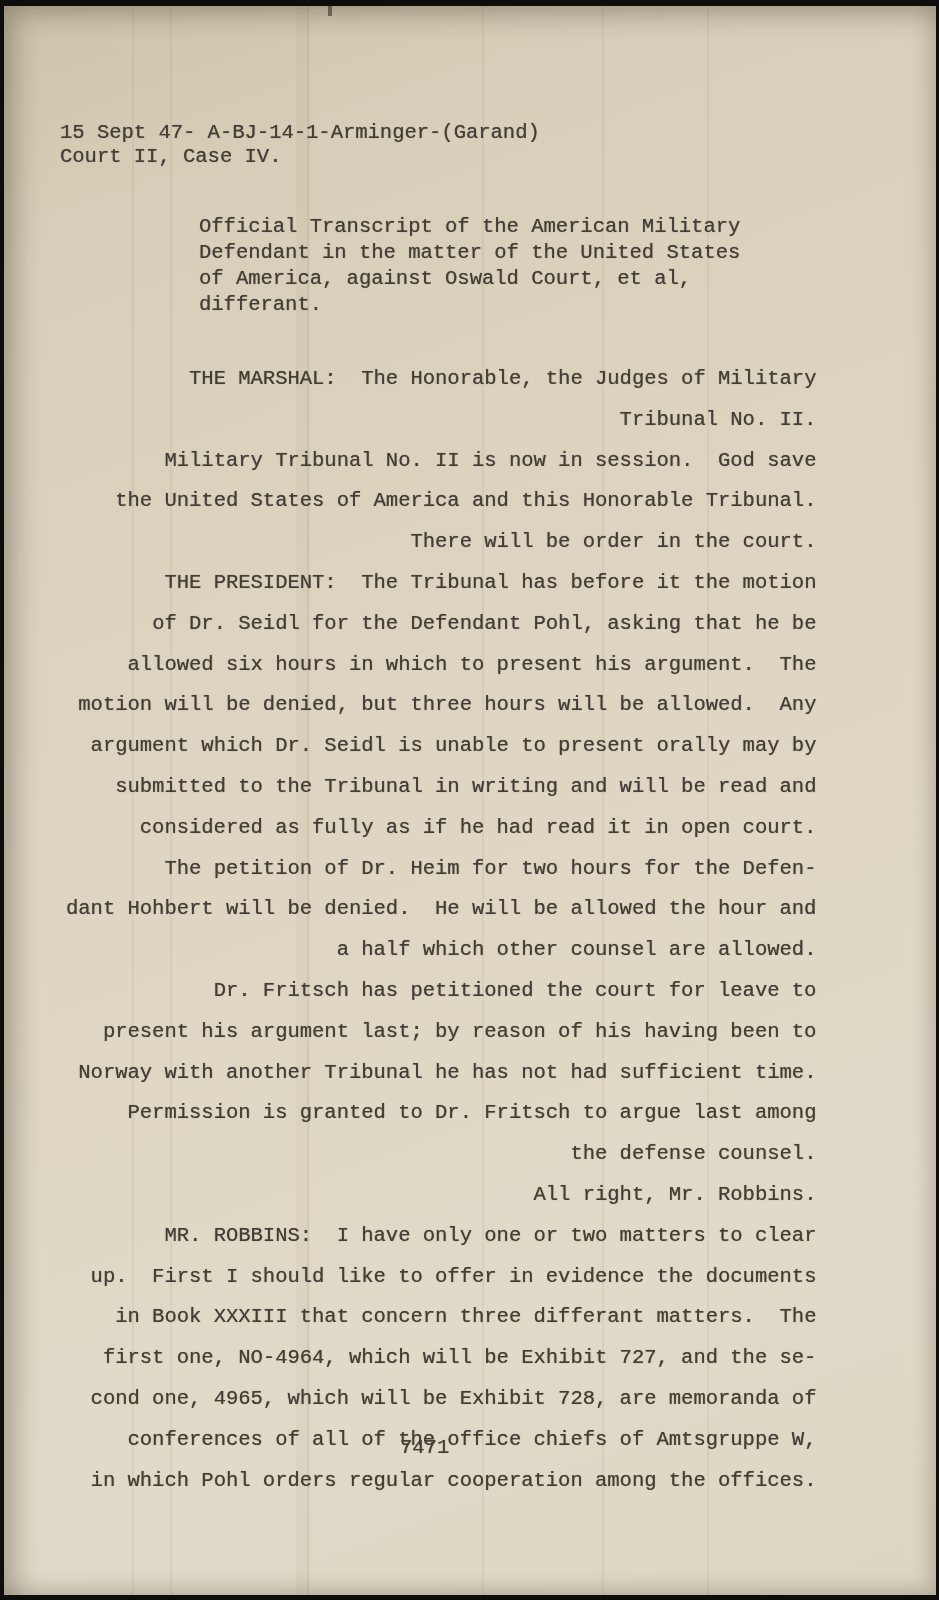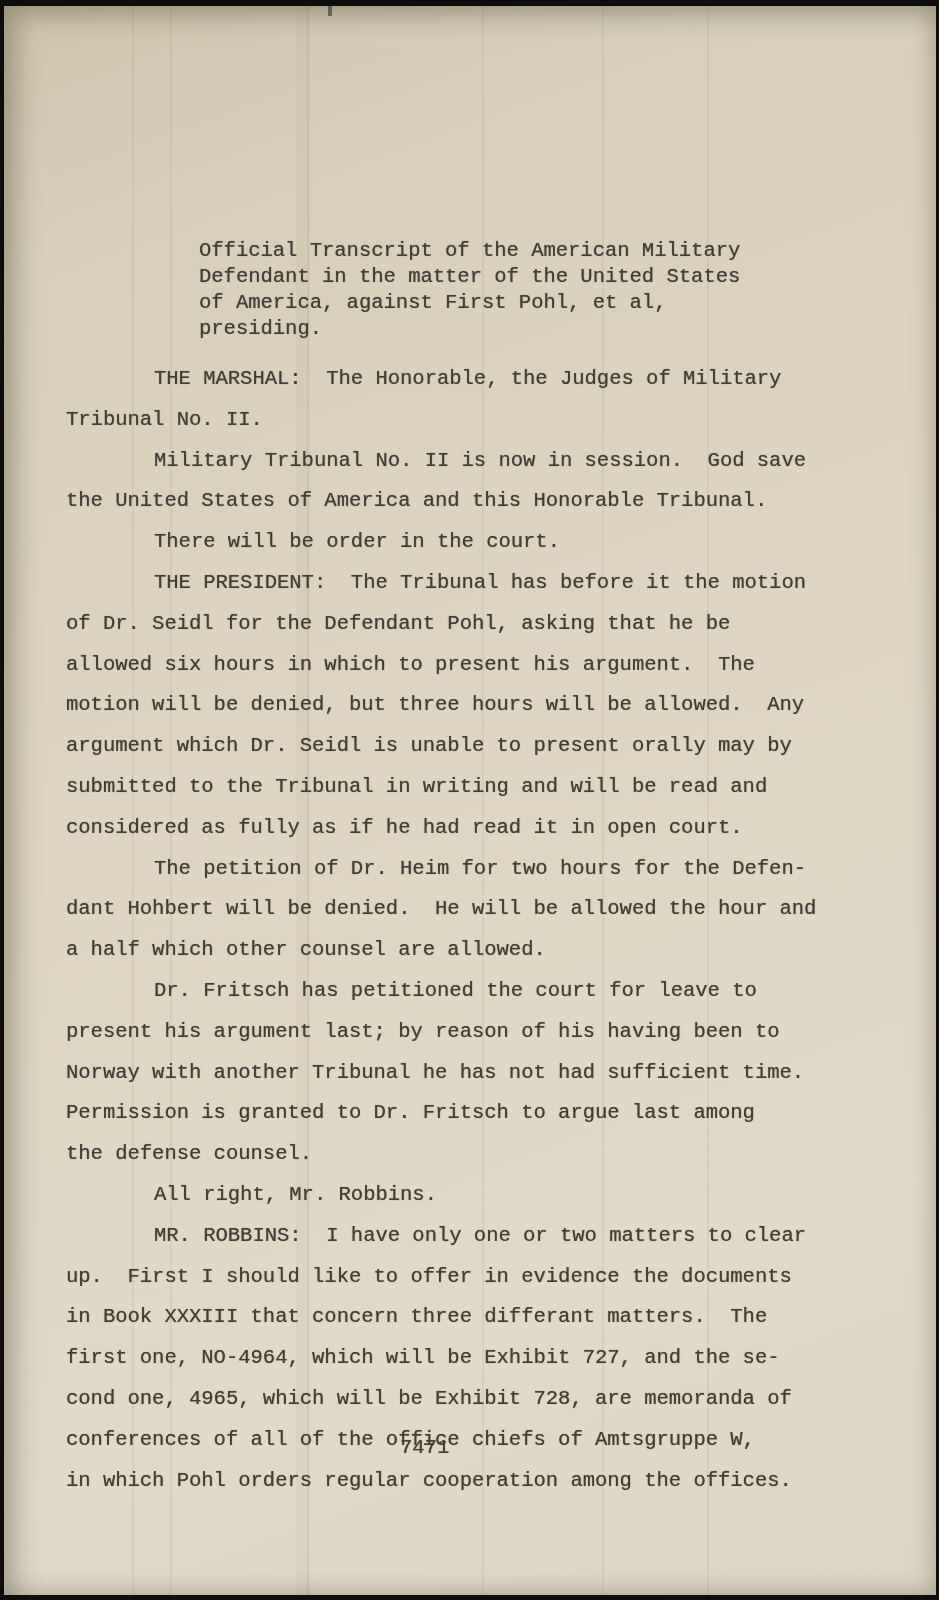--- a/index.html
+++ b/index.html
@@ -16,45 +16,48 @@
     box-shadow:
       inset 12px 9px 26px rgba(52,45,28,.30),
       inset -8px -6px 20px rgba(52,45,28,.16);
     overflow:hidden;
   }
   .streak{position:absolute;top:0;bottom:0;background:rgba(96,86,60,.07);width:2px;pointer-events:none;}
   .streak.wide{width:14px;background:rgba(96,86,60,.04);}
   .edge-mark{position:absolute;background:#2a2620;pointer-events:none;}
   .txt{color:#423d35;text-shadow:0 0 1px rgba(66,60,50,.55), .4px .3px 0 rgba(66,60,50,.25);}
   .header-block{position:absolute;left:56px;top:43px;font-size:20.5px;line-height:24px;white-space:pre;}
-  .caption-block{position:absolute;left:195px;top:154px;font-size:20.5px;line-height:26px;white-space:pre;}
-  .body-block{position:absolute;left:62px;top:284px;font-size:20.5px;white-space:pre;}
+  .caption-block{position:absolute;left:195px;top:130px;font-size:20.5px;line-height:26px;white-space:pre;}
+  .body-block{position:absolute;left:62px;top:284px;font-size:20.5px;white-space:pre;text-align:right;}
   .body-block .line{height:40.8px;line-height:40.8px;}
   .body-block .line.indent{padding-left:88px;}
   .page-number{position:absolute;left:396px;top:1430px;font-size:20.5px;line-height:24px;white-space:pre;}
 </style>
 </head>
 <body>
 
 <div class="paper">
 
   <div class="streak" style="left:128px"></div>
   <div class="streak" style="left:166px"></div>
   <div class="streak wide" style="left:292px"></div>
   <div class="streak" style="left:303px"></div>
   <div class="streak" style="left:478px"></div>
   <div class="streak" style="left:598px"></div>
   <div class="streak" style="left:703px"></div>
 
   <div class="edge-mark" style="left:324px;top:0;width:4px;height:10px;opacity:.55"></div>
 
+  <div class="header-block txt">
+    
+  <div class="hline">15 Sept 47- A-BJ-14-1-Arminger-(Garand)</div><div class="hline">Court II, Case IV.</div></div>
 
   <div class="caption-block txt">
     
-  <div class="cline">Official Transcript of the American Military</div><div class="cline">Defendant in the matter of the United States</div><div class="cline">of America, against First Pohl, et al,</div><div class="cline">presiding.</div></div>
+  <div class="cline">Official Transcript of the American Military</div><div class="cline">Defendant in the matter of the United States</div><div class="cline">of America, against Oswald Court, et al,</div><div class="cline">differant.</div></div>
 
   <div class="body-block txt">
     
   <div class="line indent">THE MARSHAL:  The Honorable, the Judges of Military</div><div class="line">Tribunal No. II.</div><div class="line indent">Military Tribunal No. II is now in session.  God save</div><div class="line">the United States of America and this Honorable Tribunal.</div><div class="line indent">There will be order in the court.</div><div class="line indent">THE PRESIDENT:  The Tribunal has before it the motion</div><div class="line">of Dr. Seidl for the Defendant Pohl, asking that he be</div><div class="line">allowed six hours in which to present his argument.  The</div><div class="line">motion will be denied, but three hours will be allowed.  Any</div><div class="line">argument which Dr. Seidl is unable to present orally may by</div><div class="line">submitted to the Tribunal in writing and will be read and</div><div class="line">considered as fully as if he had read it in open court.</div><div class="line indent">The petition of Dr. Heim for two hours for the Defen-</div><div class="line">dant Hohbert will be denied.  He will be allowed the hour and</div><div class="line">a half which other counsel are allowed.</div><div class="line indent">Dr. Fritsch has petitioned the court for leave to</div><div class="line">present his argument last; by reason of his having been to</div><div class="line">Norway with another Tribunal he has not had sufficient time.</div><div class="line">Permission is granted to Dr. Fritsch to argue last among</div><div class="line">the defense counsel.</div><div class="line indent">All right, Mr. Robbins.</div><div class="line indent">MR. ROBBINS:  I have only one or two matters to clear</div><div class="line">up.  First I should like to offer in evidence the documents</div><div class="line">in Book XXXIII that concern three differant matters.  The</div><div class="line">first one, NO-4964, which will be Exhibit 727, and the se-</div><div class="line">cond one, 4965, which will be Exhibit 728, are memoranda of</div><div class="line">conferences of all of the office chiefs of Amtsgruppe W,</div><div class="line">in which Pohl orders regular cooperation among the offices.</div></div>
 
   <div class="page-number txt">7471</div>
 
 </div>
 
 </body></html>

